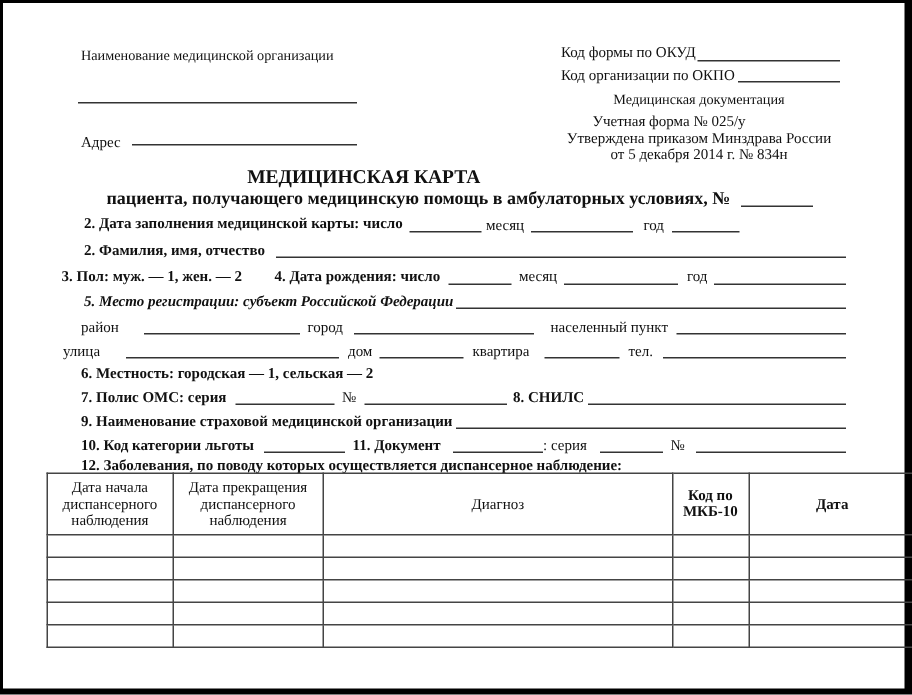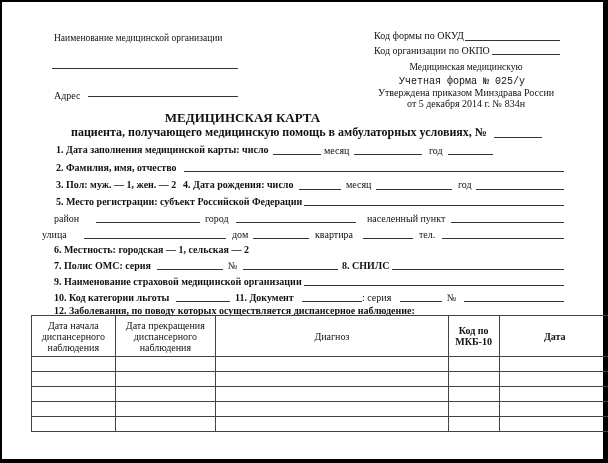--- a/index.html
+++ b/index.html
@@ -33,48 +33,48 @@
 
   <div class="t" style="left:52px; top:30px; font-size:9.5px;">Наименование медицинской организации</div>
   <div class="ln" style="left:50px; top:66px; width:186px;"></div>
   <div class="t" style="left:52px; top:88px;">Адрес</div>
   <div class="ln" style="left:86px; top:94px; width:150px;"></div>
 
   <div class="t" style="left:372px; top:28px;">Код формы по ОКУД</div>
   <div class="ln" style="left:463px; top:38px; width:95px;"></div>
   <div class="t" style="left:372px; top:43px;text-align:right;">Код организации по ОКПО</div>
   <div class="ln" style="left:490px; top:52px; width:68px;"></div>
-  <div class="t c" style="left:372px; top:59px; width:184px; font-size:9.5px;">Медицинская медицинскую</div>
-  <div class="t c" style="left:368px; top:74px; width:184px;font-family:Liberation Mono, monospace;">Учетная форма № 025/у</div>
+  <div class="t c" style="left:372px; top:59px; width:184px; font-size:9.5px;">Медицинская документация</div>
+  <div class="t c" style="left:352px; top:74px; width:184px;">Учетная форма № 025/у</div>
   <div class="t c" style="left:368px; top:85px; width:192px;">Утверждена приказом Минздрава России</div>
   <div class="t c" style="left:368px; top:96px; width:192px;">от 5 декабря 2014 г. № 834н</div>
 
   <div class="t c title" style="left:0; top:110px; width:481px;">МЕДИЦИНСКАЯ КАРТА</div>
   <div class="t subtitle" style="left:69px; top:124px;">пациента, получающего медицинскую помощь в амбулаторных условиях, №</div>
   <div class="ln" style="left:492px; top:135px; width:48px;"></div>
 
-  <div class="t b" style="left:54px; top:142px;">1. Дата заполнения медицинской карты: число</div>
+  <div class="t b" style="left:54px; top:142px;">2. Дата заполнения медицинской карты: число</div>
   <div class="ln" style="left:271px; top:152px; width:48px;"></div>
   <div class="t" style="left:322px; top:143px;">месяц</div>
   <div class="ln" style="left:352px; top:152px; width:68px;"></div>
   <div class="t" style="left:427px; top:143px;">год</div>
   <div class="ln" style="left:446px; top:152px; width:45px;"></div>
 
   <div class="t b" style="left:54px; top:160px;">2. Фамилия, имя, отчество</div>
   <div class="ln" style="left:182px; top:169px; width:380px;"></div>
 
-  <div class="t b" style="left:54px; top:177px;">3. Пол: муж. — 1, жен. — 2</div>
+  <div class="t b" style="left:39px; top:177px;">3. Пол: муж. — 1, жен. — 2</div>
   <div class="t b" style="left:181px; top:177px;">4. Дата рождения: число</div>
   <div class="ln" style="left:297px; top:187px; width:42px;"></div>
   <div class="t" style="left:344px; top:177px;">месяц</div>
   <div class="ln" style="left:374px; top:187px; width:76px;"></div>
   <div class="t" style="left:456px; top:177px;">год</div>
   <div class="ln" style="left:474px; top:187px; width:88px;"></div>
 
-  <div class="t b" style="left:54px; top:194px;">5. Место регистрации: субъект Российской Федерации</div>
+  <div class="t b" style="left:54px; top:194px;font-style:italic;">5. Место регистрации: субъект Российской Федерации</div>
   <div class="ln" style="left:302px; top:203px; width:260px;"></div>
   <div class="t" style="left:52px; top:211px;">район</div>
   <div class="ln" style="left:94px; top:220px; width:104px;"></div>
   <div class="t" style="left:203px; top:211px;">город</div>
   <div class="ln" style="left:234px; top:220px; width:120px;"></div>
   <div class="t" style="left:365px; top:211px;">населенный пункт</div>
   <div class="ln" style="left:449px; top:220px; width:113px;"></div>
   <div class="t" style="left:40px; top:227px;">улица</div>
   <div class="ln" style="left:82px; top:236px; width:142px;"></div>
   <div class="t" style="left:230px; top:227px;">дом</div>

